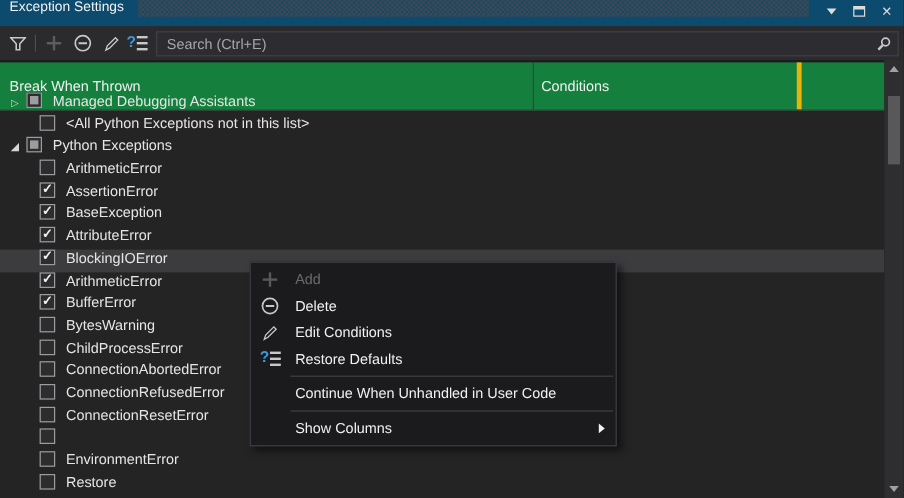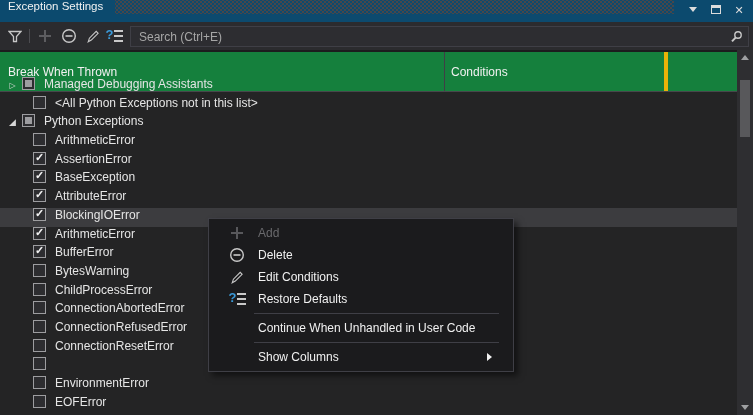--- a/index.html
+++ b/index.html
@@ -76,21 +76,21 @@
                   align-items:center; justify-content:center; }
   .scroll-arrow.up { top:0; } .scroll-arrow.down { bottom:0; }
   .tri-up { width:0; height:0; border-left:4px solid transparent; border-right:4px solid transparent;
             border-bottom:5px solid #9fa0a2; }
   .tri-down { width:0; height:0; border-left:4px solid transparent; border-right:4px solid transparent;
               border-top:5px solid #9fa0a2; }
   .scroll-thumb { position:absolute; left:3px; top:30px; width:10px; height:57px; background:#58585b; }
 
   
   .context-menu { position:absolute; left:208px; top:218px; width:306px;
-                  background:#1b1b1d; border:1px solid #3f3f46; padding:3px 12px;
+                  background:#1b1b1d; border:1px solid #3f3f46; padding:3px 0;
                   box-shadow:4px 4px 6px rgba(0,0,0,0.5); }
   .menu-item { height:22px; display:flex; align-items:center; color:#f1f1f1; font-size:12px; position:relative; }
   .menu-item .mi-icon { width:20px; margin-left:6px; display:flex; align-items:center; justify-content:center; }
   .menu-item .mi-label { margin-left:11px; white-space:nowrap; }
   .menu-item.disabled { color:#6a6a6d; }
   .menu-sep { height:1px; background:#3f3f46; margin:3px 2px 3px 33px; }
   .submenu-arrow { position:absolute; right:9px; width:0; height:0;
                    border-top:4px solid transparent; border-bottom:4px solid transparent;
                    border-left:5px solid #f1f1f1; }
 </style>
@@ -240,21 +240,21 @@
       <span class="checkbox unchecked"></span>
     </div>
       <div class="row lvl1">
 
       <span class="checkbox unchecked"></span>
       <span class="row-label">EnvironmentError</span>
     </div>
       <div class="row lvl1">
 
       <span class="checkbox unchecked"></span>
-      <span class="row-label">EOFError</span>
+      <span class="row-label">Restore</span>
     </div>
     </div>
 
   <div class="vscroll">
     <div class="scroll-arrow up">
       <span class="tri-up"></span>
     </div>
     <div class="scroll-thumb"></div>
     <div class="scroll-arrow down">
       <span class="tri-down"></span>

